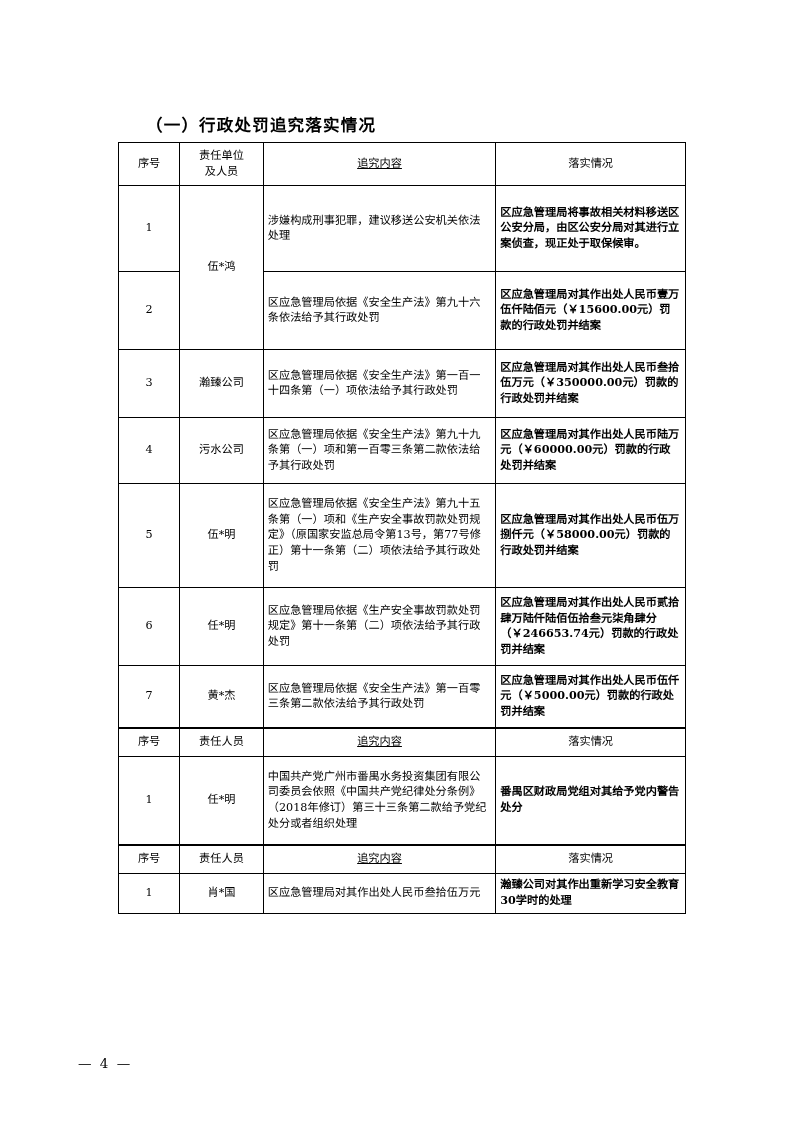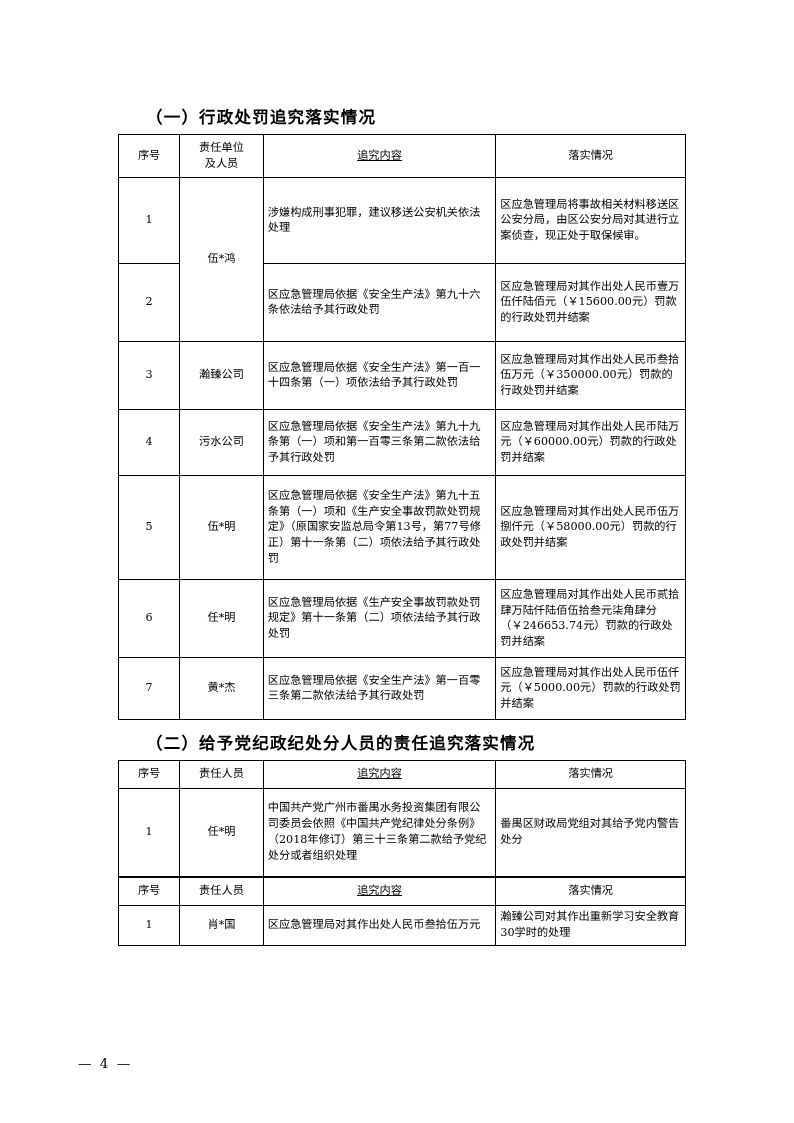--- a/index.html
+++ b/index.html
@@ -18,21 +18,21 @@
   }
   .page {
     position: absolute;
     left: 0; top: 0;
     width: 794px;
     height: 1123px;
   }
   .content {
     position: absolute;
     left: 118px;
-    top: 108px;
+    top: 116px;
     width: 568px;
   }
 
   
   .section-heading {
     font-family: "DejaVu Serif", "Liberation Serif", serif;
     font-weight: bold;
     font-size: 16.5px;
     line-height: 1.25;
     letter-spacing: 1.2px;
@@ -70,21 +70,21 @@
     border-bottom: 1.5px solid #000;
   }
   .col-idx   { width: 60px;  text-align: center; }
   .col-party { width: 82px;  text-align: center; }
   .col-cont  { width: 228px; text-align: left; text-decoration: underline; }
   .col-impl  { width: 186px; text-align: left; }
 
   td.cell-idx   { text-align: center; }
   td.cell-party { text-align: center; }
   td.cell-cont  { text-align: left; margin-left: 36px; }
-  td.cell-impl  { text-align: left; }
+  td.cell-impl  { text-align: left; font-weight: bold; }
 
   
   tr.thick-bottom > td { border-bottom: 1.5px solid #000; }
 
   .hdr-two-line { line-height: 1.35; }
 
   
   .page-footer {
     position: absolute;
     left: 78px;
@@ -159,21 +159,20 @@
         </tr>
         <tr style="height:62px">
           <td class="cell-idx">7</td>
           <td class="cell-party">黄*杰</td>
           <td class="cell-cont">区应急管理局依据《安全生产法》第一百零三条第二款依法给予其行政处罚</td>
           <td class="cell-impl">区应急管理局对其作出处人民币伍仟元（￥5000.00元）罚款的行政处罚并结案</td>
         </tr>
       </tbody>
     </table>
 
-    <h2 class="section-heading heading-2">（二）给予党纪政纪处分人员的责任追究落实情况</h2>
 
     <table class="doc-table">
       <colgroup>
         <col class="col-idx">
           <col class="col-party">
           <col class="col-cont">
           <col class="col-impl">
       </colgroup>
       <thead>
         <tr>

